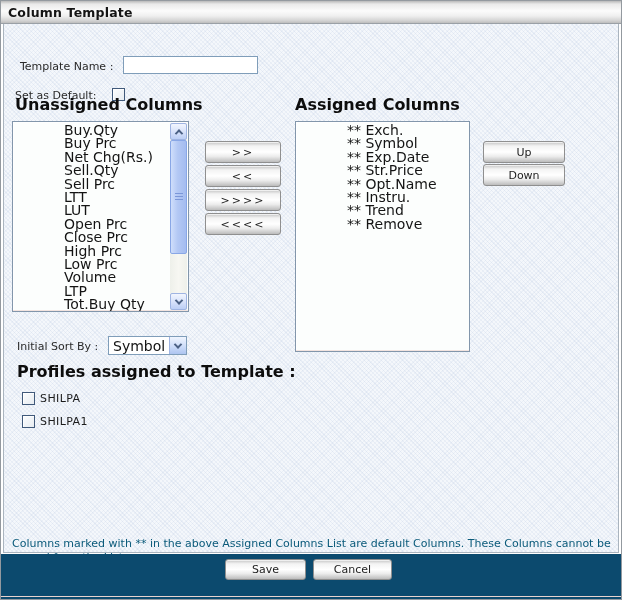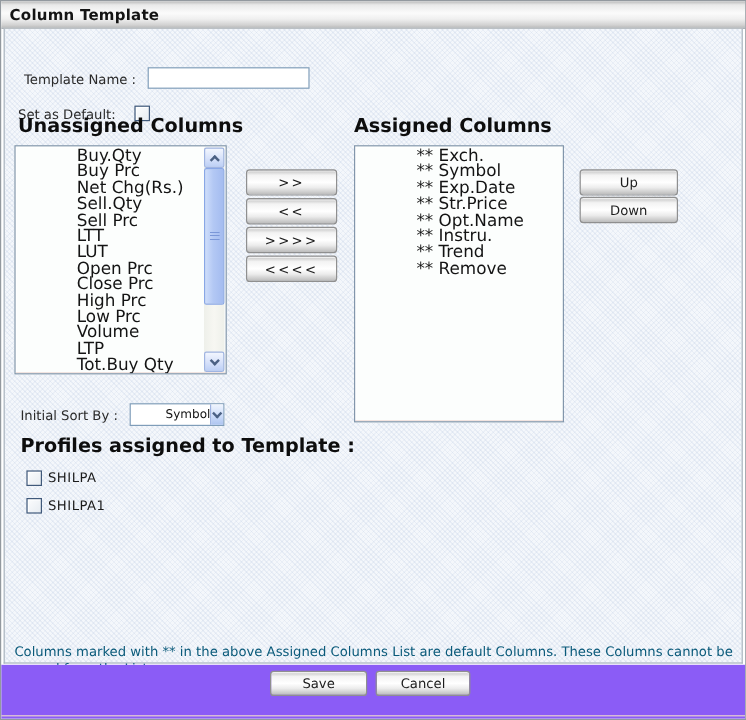--- a/index.html
+++ b/index.html
@@ -88,21 +88,21 @@
     box-shadow:inset 0 1px 0 rgba(255,255,255,.7);
     cursor:default;
   }
   .btn3d.spread { letter-spacing:2px; }
 
   
   .dropdown {
     position:absolute; border:1px solid #7f9db9; background:#ffffff;
     display:flex; align-items:center;
   }
-  .dd-value { flex:1; font-size:10px; color:#111; padding-left:4px; white-space:nowrap;margin-left:25px; }
+  .dd-value { flex:1; font-size:14px; color:#111; padding-left:4px; white-space:nowrap; }
   .dd-arrow {
     width:17px; align-self:stretch; border-left:1px solid #9fb4e2;
     background:linear-gradient(180deg,#f0f5fe 0%,#cdddfa 55%,#adc4f0 100%);
     display:flex; align-items:center; justify-content:center;
   }
 
   
   .profiles { position:absolute; left:18px; top:391px; }
   .chk-row { display:flex; align-items:center; height:14px; margin-bottom:9px; cursor:default; }
   .chk {
@@ -112,21 +112,21 @@
     box-shadow:inset 1px 1px 0 rgba(255,255,255,.9);
   }
   .chk-label { font-size:11px; color:#1b1b1b; margin-left:5px; white-space:nowrap; letter-spacing:.4px; }
 
   .note {
     position:absolute; left:8px; top:513px; width:604px;
     font-size:11px; line-height:14px; color:#0a5a7a;
   }
 
   
-  .footer { position:absolute; left:0; top:553px; width:620px; height:45px; background:#8b5cf6; }
+  .footer { position:absolute; left:0; top:553px; width:620px; height:45px; background:#0c4a6e; }
   .bottom-line { position:absolute; left:0; top:595px; width:620px; height:1px; background:#e9d3cf; }
 </style>
 </head>
 <body>
 
 <div class="window">
 
   <div class="titlebar">
     <span class="title">Column Template</span>
   </div>

